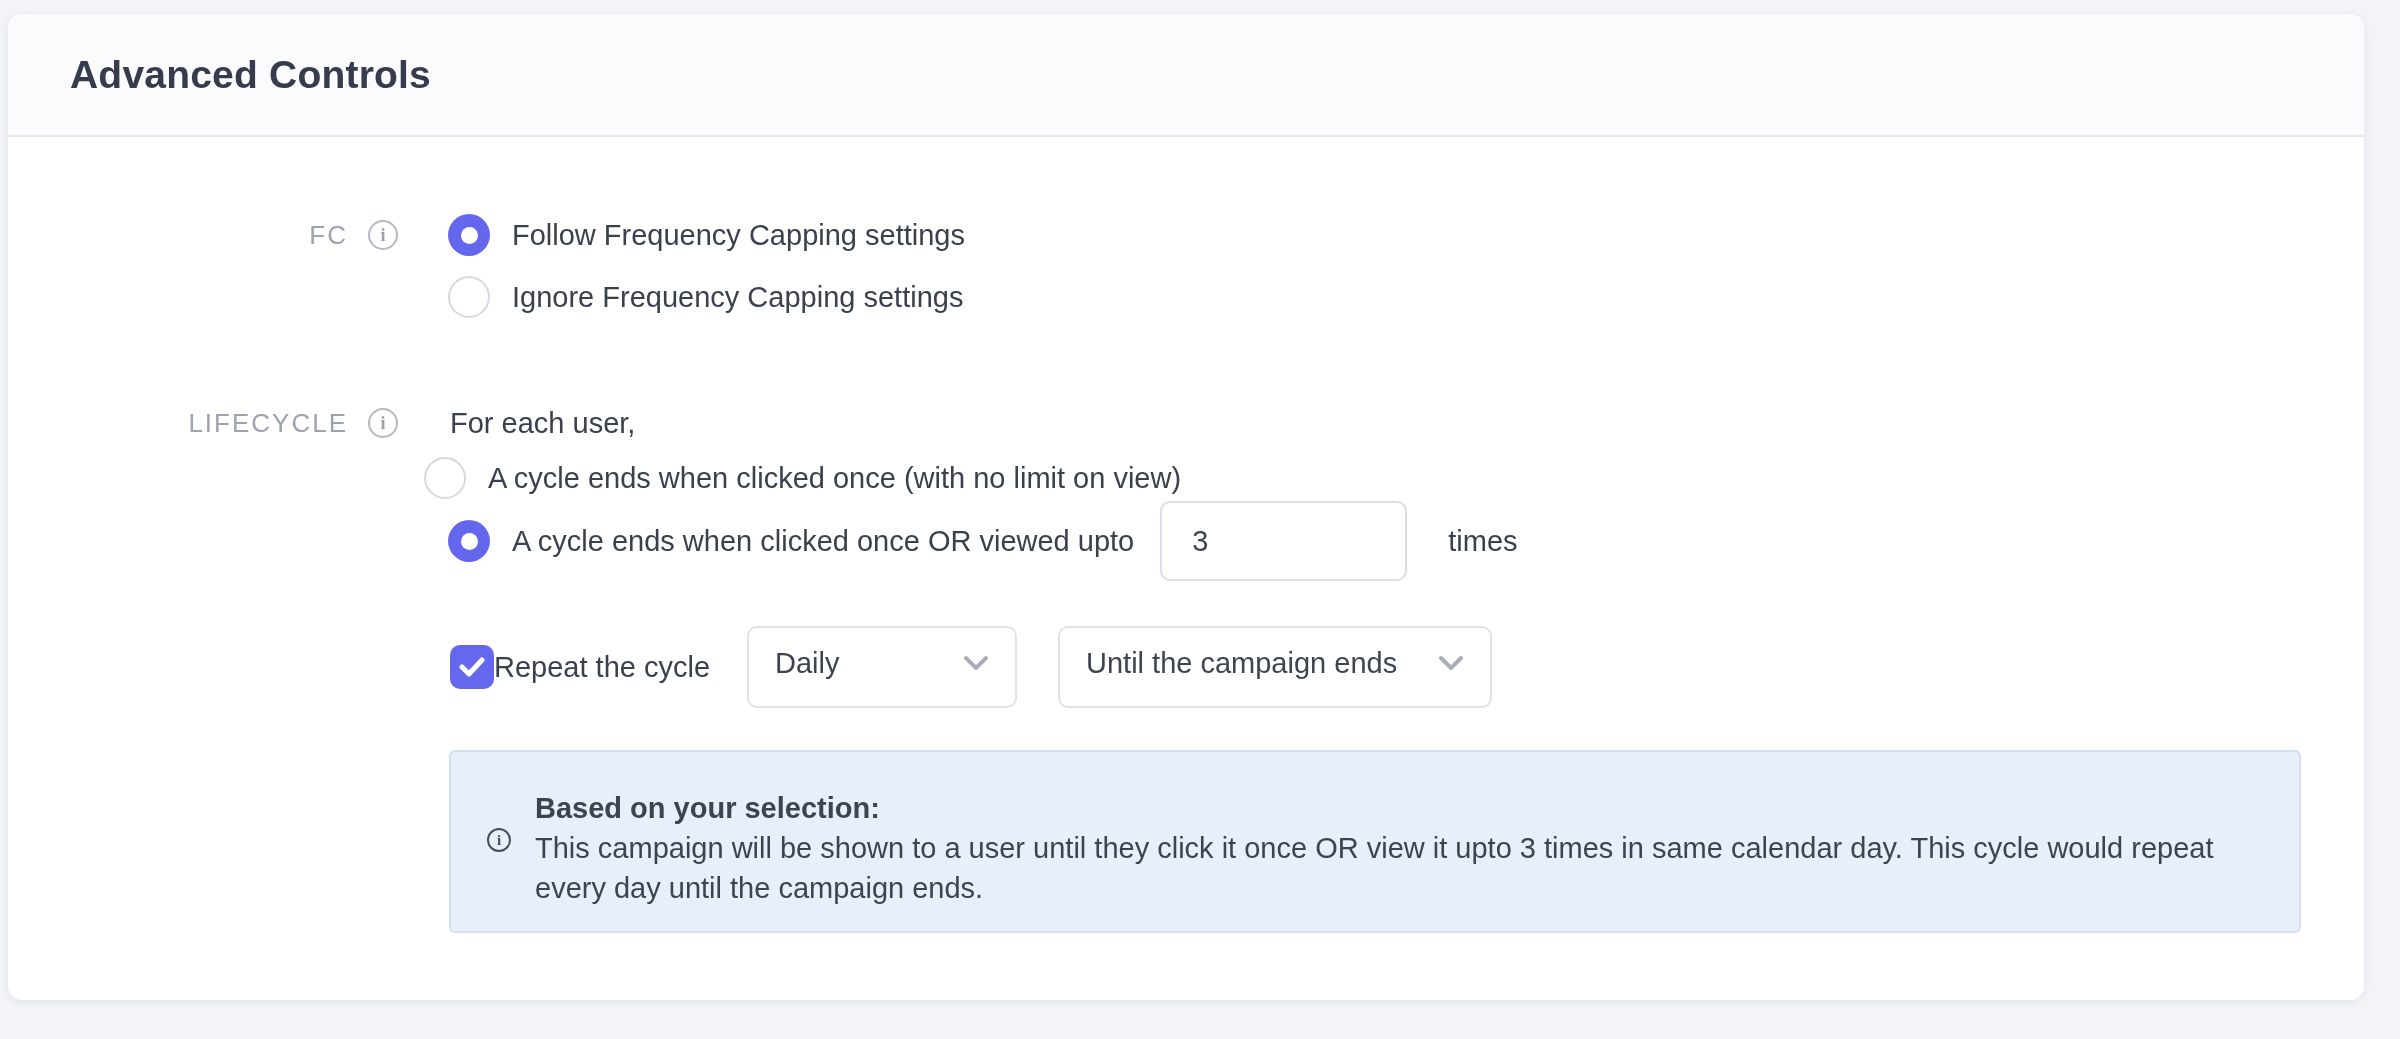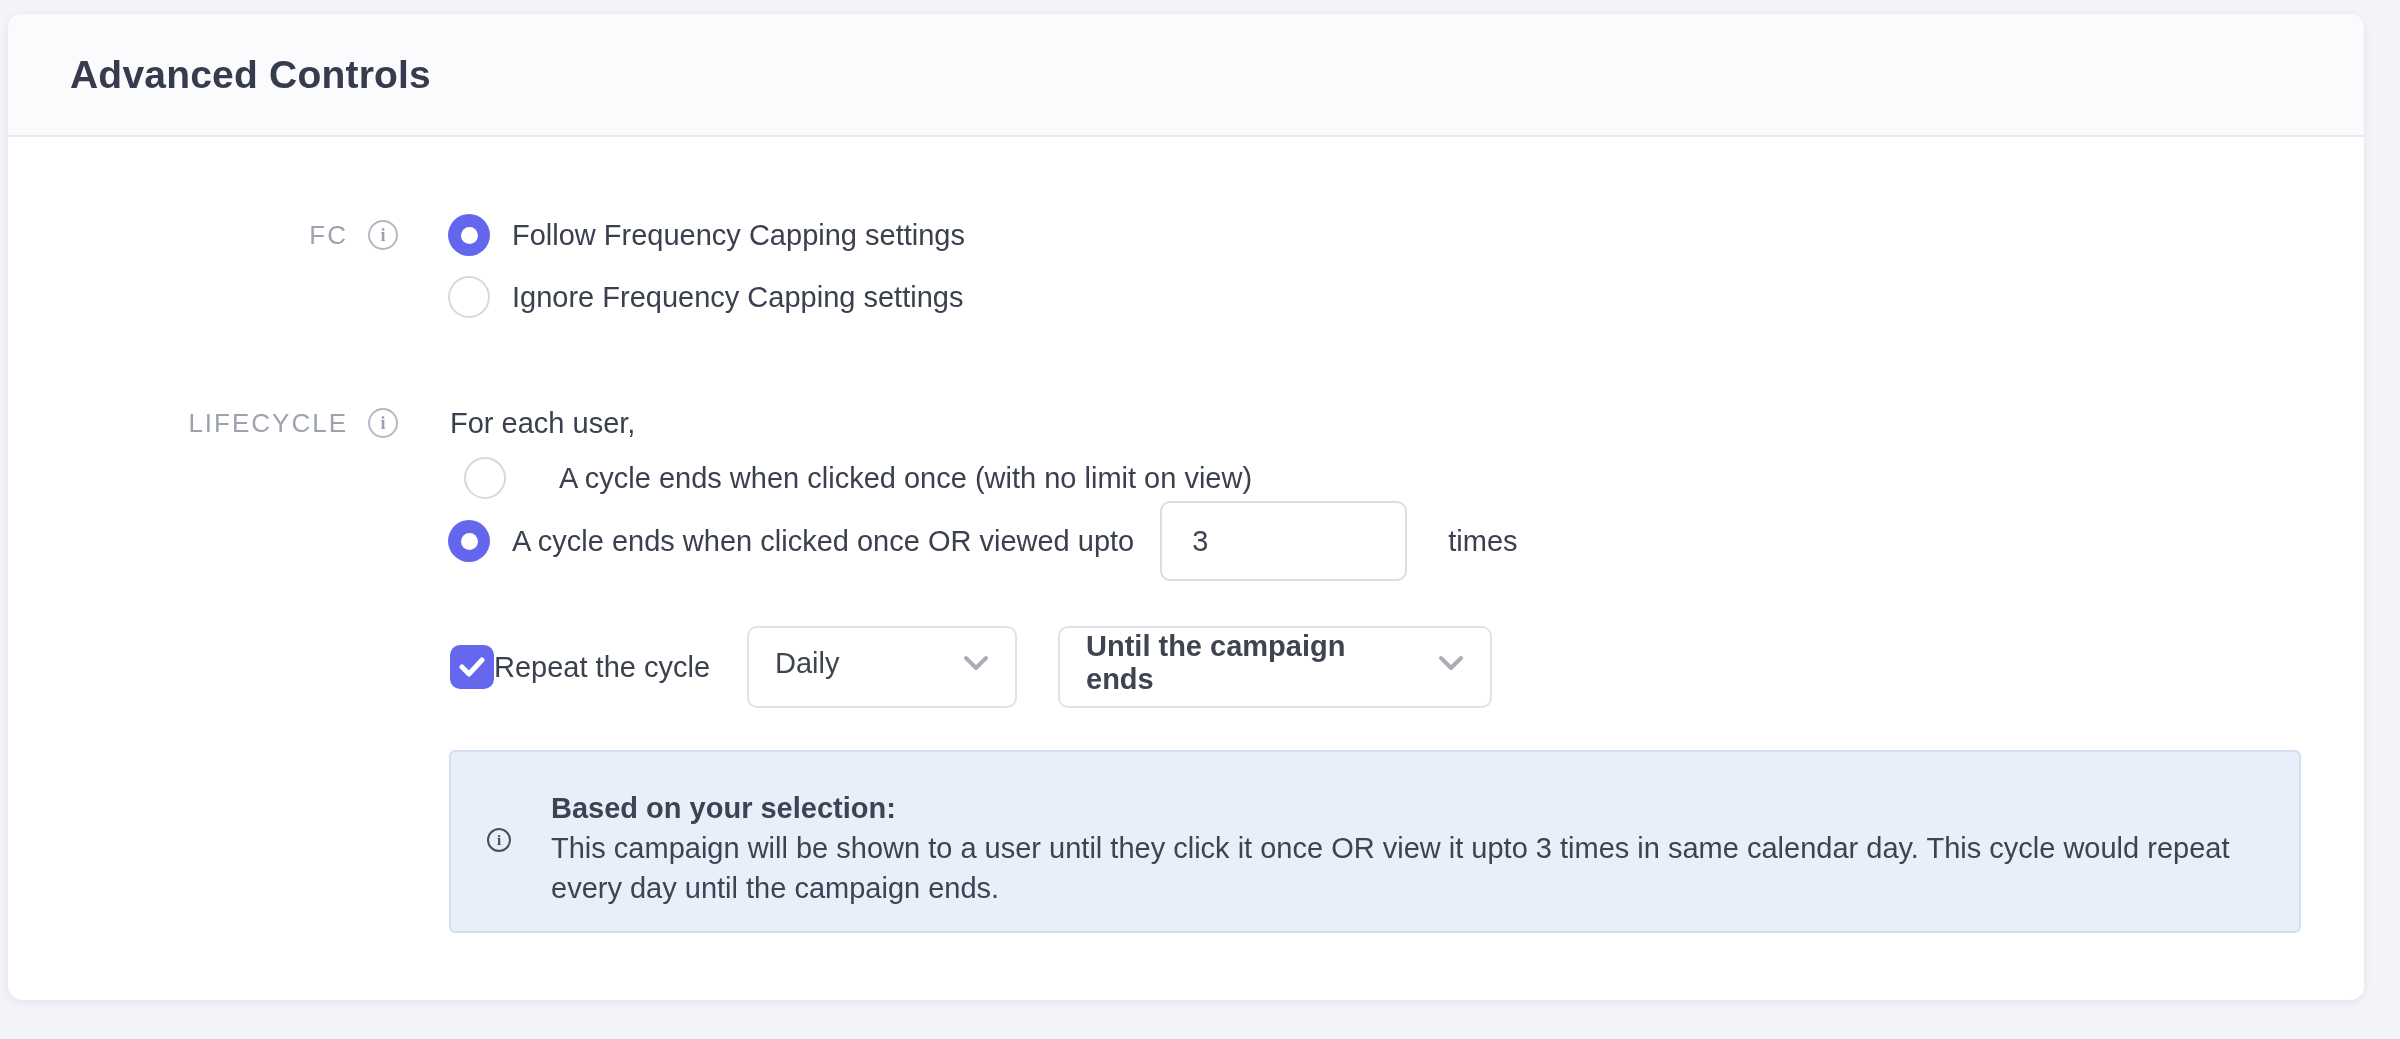--- a/index.html
+++ b/index.html
@@ -153,21 +153,20 @@
     font-weight: 600;
     display: flex;
     align-items: center;
     justify-content: center;
     font-family: "Liberation Serif", "DejaVu Serif", serif;
   }
   .info-content {
     position: absolute;
     left: 84px; top: 36px;
     width: 1716px;
-    margin-left: 16px;
   }
   .info-heading {
     font-size: 29px;
     font-weight: 700;
     color: #3d4350;
     line-height: 40px;
   }
   .info-body {
     font-size: 29px;
     color: #3d4350;
@@ -196,21 +195,21 @@
     <div class="opt-label">Follow Frequency Capping settings</div>
   </div>
 
   <div class="side-label" style="top: 394px;">LIFECYCLE</div>
   <div class="info-icon" style="left: 360px; top: 394px;">i</div>
 
   <div class="row" style="left: 442px; top: 394px; height: 30px;">
     <div class="intro-text">For each user,</div>
   </div>
 
-  <div class="row" style="left: 456px; top: 443px; gap: 31px;">
+  <div class="row" style="left: 416px; top: 443px;">
     <div class="radio unchecked"></div>
     <div class="opt-label">A cycle ends when clicked once (with no limit on view)</div>
   </div>
 
   <div class="row" style="left: 440px; top: 487px; height: 80px;">
     <div class="radio checked"></div>
     <div class="opt-label">A cycle ends when clicked once OR viewed upto</div>
     <input class="num-input" style="margin-left: 26px;" value="3">
     <div class="opt-label" style="margin-left: 41px;">times</div>
   </div>
@@ -221,21 +220,21 @@
         <polyline points="3,11 10,18 23,4" fill="none" stroke="#ffffff" stroke-width="5" stroke-linecap="round" stroke-linejoin="round"></polyline>
       </svg>
     </div>
     <div class="opt-label" style="">Repeat the cycle</div>
     <div class="select" style="width: 270px; margin-left: 37px;">
       <span>Daily</span>
       <svg class="chevron" width="26" height="16" viewBox="0 0 26 16">
         <polyline points="3,3 13,13 23,3" fill="none" stroke="#a8adb6" stroke-width="4" stroke-linecap="round" stroke-linejoin="round"></polyline>
       </svg>
     </div>
-    <div class="select" style="width: 434px; margin-left: 41px; font-weight: bold;">
+    <div class="select" style="width: 434px; margin-left: 41px;">
       <span>Until the campaign ends</span>
       <svg class="chevron" width="26" height="16" viewBox="0 0 26 16">
         <polyline points="3,3 13,13 23,3" fill="none" stroke="#a8adb6" stroke-width="4" stroke-linecap="round" stroke-linejoin="round"></polyline>
       </svg>
     </div>
   </div>
 
   <div class="info-box">
     <div class="box-info-icon">i</div>
     <div class="info-content">

